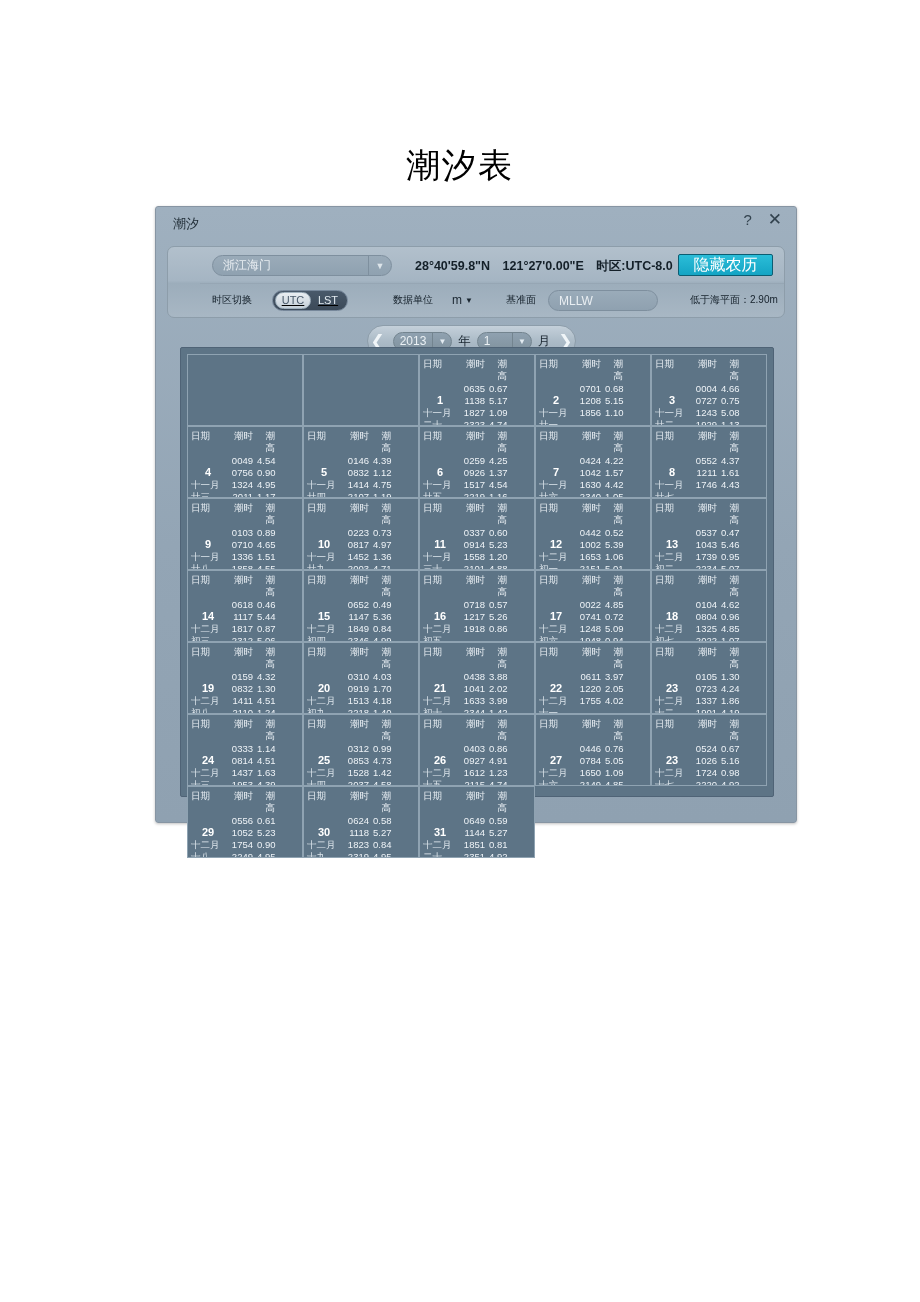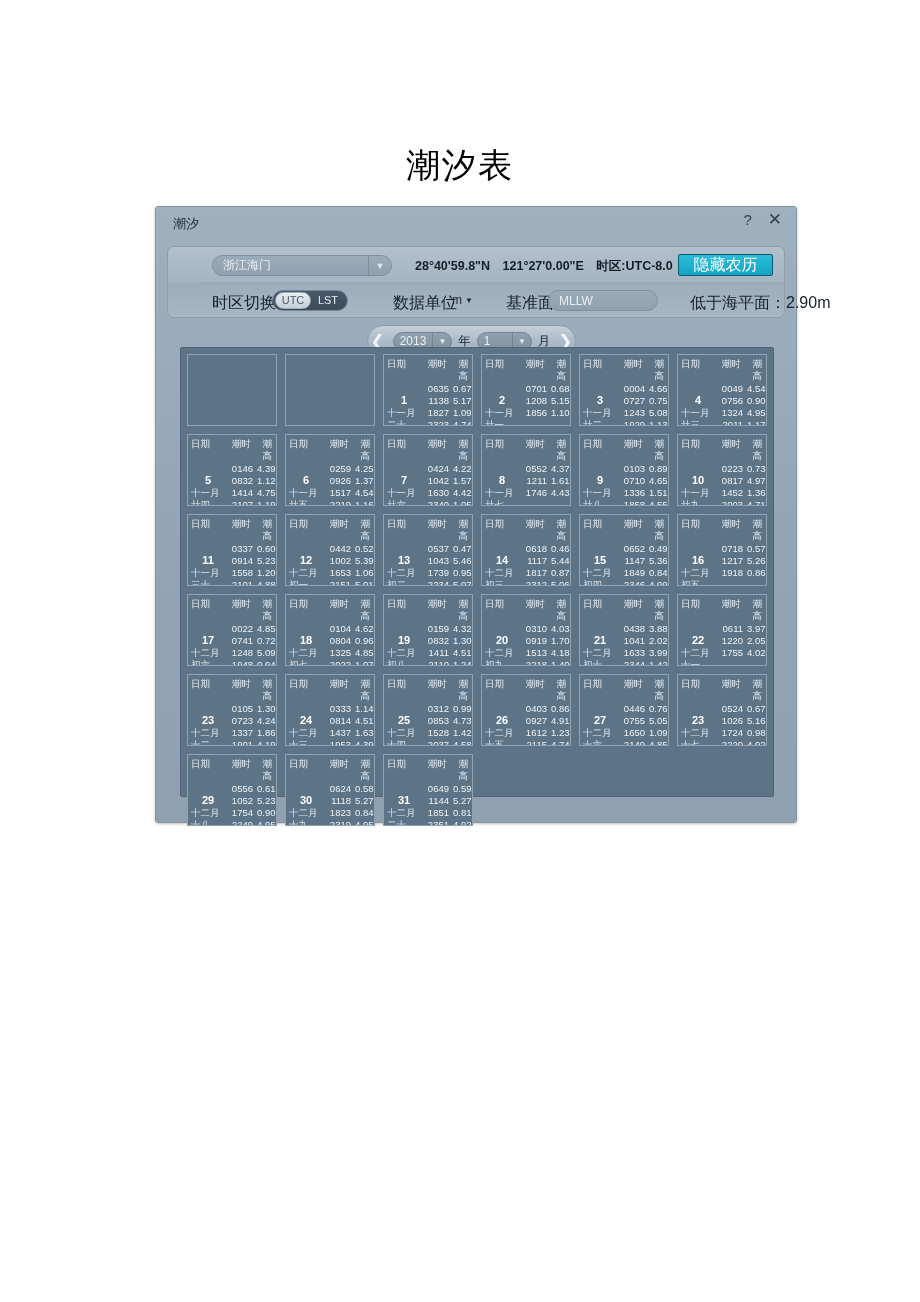--- a/index.html
+++ b/index.html
@@ -148,21 +148,21 @@
     border-radius: 2px;
     color: #ffffff;
     font-size: 16px;
     cursor: pointer;
     font-family: "Liberation Sans", sans-serif;
     padding: 0;
   }
 
   .tb-label {
     position: absolute;
-    font-size: 16px;
+    font-size: 10px;
     color: #14202a;
     top: 9px;
     white-space: nowrap;
     text-align: right;
   }
   #lbl-timezone { left: 12px; }
   #lbl-unit { left: 193px; }
   #lbl-datum { left: 306px; }
   #lbl-sealevel { left: 490px; color: #15212b; }
 
@@ -172,20 +172,21 @@
     top: 6px;
     width: 76px;
     height: 21px;
     background: linear-gradient(180deg, #49596a 0%, #3c4a59 100%);
     border: 1px solid #76879a;
     border-radius: 11px;
     display: flex;
     align-items: center;
     padding: 2px;
     cursor: pointer;
+    text-decoration: underline;
   }
   #tz-toggle .seg {
     flex: 1;
     text-align: center;
     font-size: 11px;
     line-height: 15px;
     color: #e3ebf1;
     border-radius: 9px;
   }
   #tz-toggle .seg.on {
@@ -261,23 +262,23 @@
     top: 140px;
     width: 594px;
     height: 450px;
     background: #5d7486;
     border: 1px solid #4f6376;
     border-radius: 2px;
     padding: 6px;
   }
   #calendar-grid {
     display: grid;
-    grid-template-columns: repeat(6, 1fr);
+    grid-template-columns: repeat(5, 1fr);
     grid-auto-rows: 72px;
-    gap: 8px;
+    gap: 0;
   }
   .day-cell {
     border: 1px solid #8fa3b2;
     background: #5d7486;
     position: relative;
     padding: 3px 4px 0 3px;
     overflow: hidden;
   }
   .day-cell.empty { border-color: #8fa3b2; }
 
@@ -1233,21 +1234,21 @@
               <div class="daynum">27</div>
               <div class="lunar-m">十二月</div>
               <div class="lunar-d">十六</div>
             </div>
             <div class="cell-right">
               <div class="tide-row">
                 <span class="t-time">0446</span>
                 <span class="t-height">0.76</span>
               </div>
               <div class="tide-row">
-                <span class="t-time">0755</span>
+                <span class="t-time">0784</span>
                 <span class="t-height">5.05</span>
               </div>
               <div class="tide-row">
                 <span class="t-time">1650</span>
                 <span class="t-height">1.09</span>
               </div>
               <div class="tide-row">
                 <span class="t-time">2149</span>
                 <span class="t-height">4.85</span>
               </div>

